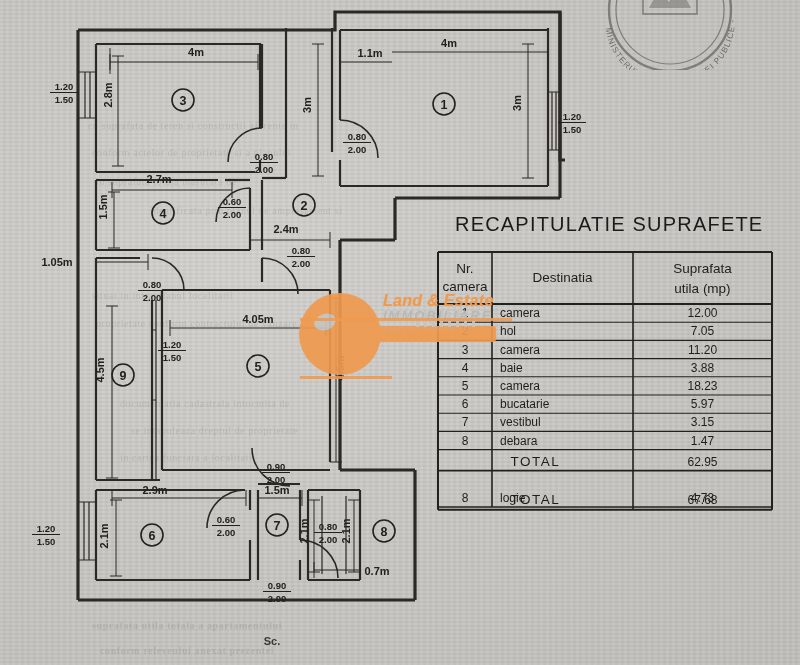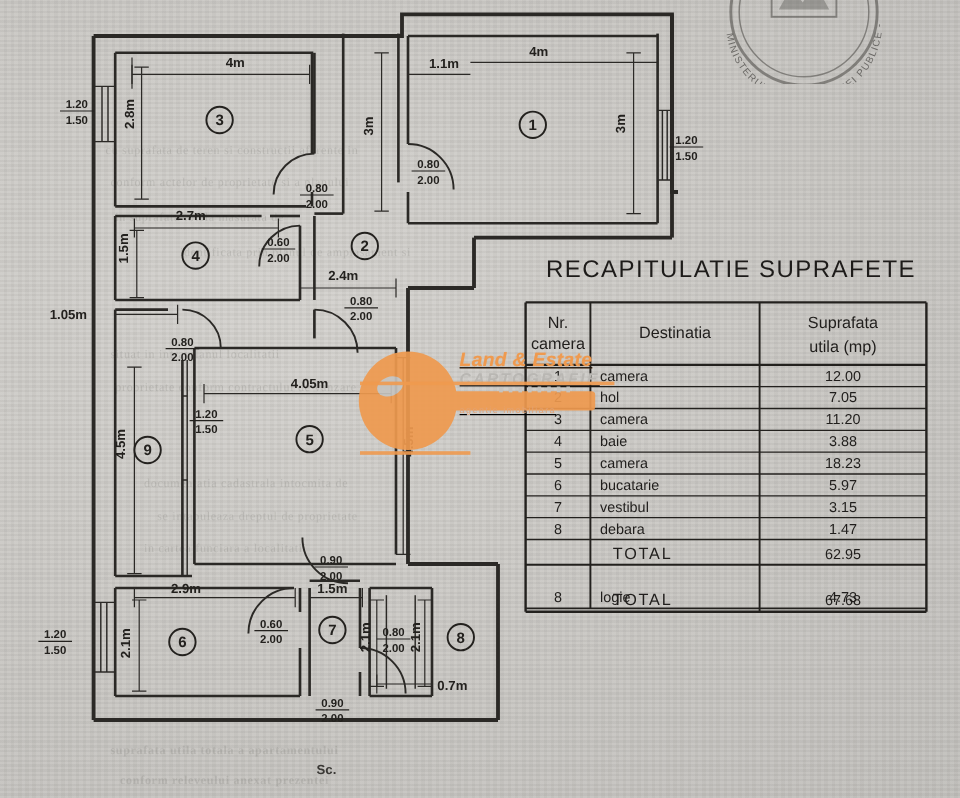--- a/index.html
+++ b/index.html
@@ -27,26 +27,26 @@
   .dimtxt{font-size:11px;font-weight:bold;}
   .doortxt{font-size:9.5px;font-weight:bold;text-anchor:middle;}
   .rnum{font-size:12.5px;font-weight:bold;text-anchor:middle;}
   .rcirc{stroke:#23211e;stroke-width:1.6;fill:none;}
   .tabtitle{font-size:20px;letter-spacing:1.2px;fill:#1d1b19;}
   .tcell{font-size:12px;fill:#201e1c;}
   .tch{font-size:13.5px;fill:#201e1c;}
   .tline{stroke:#23211e;fill:none;}
   
   #wm{position:absolute;left:298px;top:282px;width:215px;height:105px;pointer-events:none;}
-  #wmtxt{position:absolute;left:383px;top:292px;pointer-events:none;text-decoration:underline;}
+  #wmtxt{position:absolute;left:383px;top:292px;pointer-events:none;}
   .wm1{font-size:16px;font-weight:bold;font-style:italic;color:#ef9a4f;
        letter-spacing:.3px;text-shadow:0 0 1px rgba(239,154,79,.6);}
   .wm2{font-size:13px;font-weight:bold;color:#b9b7b3;letter-spacing:2px;
        font-style:italic;margin-top:-2px;}
-  .wm3{font-size:7.5px;color:#e2a374;letter-spacing:1.2px;margin-top:14px;}
+  .wm3{font-size:7.5px;color:#e2a374;letter-spacing:1.2px;margin-top:1px;}
   .wmbar{position:absolute;background:#ef9a4f;opacity:.9;}
   
   #stamp{position:absolute;left:585px;top:-42px;width:170px;height:112px;
          pointer-events:none;opacity:.55;}
 </style>
 </head>
 <body>
 
 <div id="page">
   <div id="paper"></div>
@@ -371,21 +371,21 @@
           <rect x="142" y="27" width="3" height="18"></rect>
         <rect x="150" y="30" width="3" height="15"></rect>
           <rect x="158" y="28" width="3" height="17"></rect>
         <rect x="166" y="31" width="3" height="14"></rect>
           <rect x="174" y="29" width="3" height="16"></rect>
       </g>
     </g>
   </svg>
   <div id="wmtxt">
     <div class="wm1">Land &amp; Estate</div>
-    <div class="wm2">CARTOGRAFIE</div>
+    <div class="wm2">IMMOBILIARE</div>
     <div class="wm3">agentie imobiliara</div>
   </div>
   <div class="wmbar" style="left:300px;top:318px;width:212px;height:3px;"></div>
   <div class="wmbar" style="left:300px;top:376px;width:92px;height:3px;"></div>
 
   <svg id="stamp" viewBox="0 0 170 112">
     <defs>
       <path id="arcpath" d="M 20 62 A 62 62 0 0 0 150 62"></path>
     </defs>
     <circle cx="85" cy="52" r="61" fill="none" stroke="#4a4844" stroke-width="2.4"></circle>

